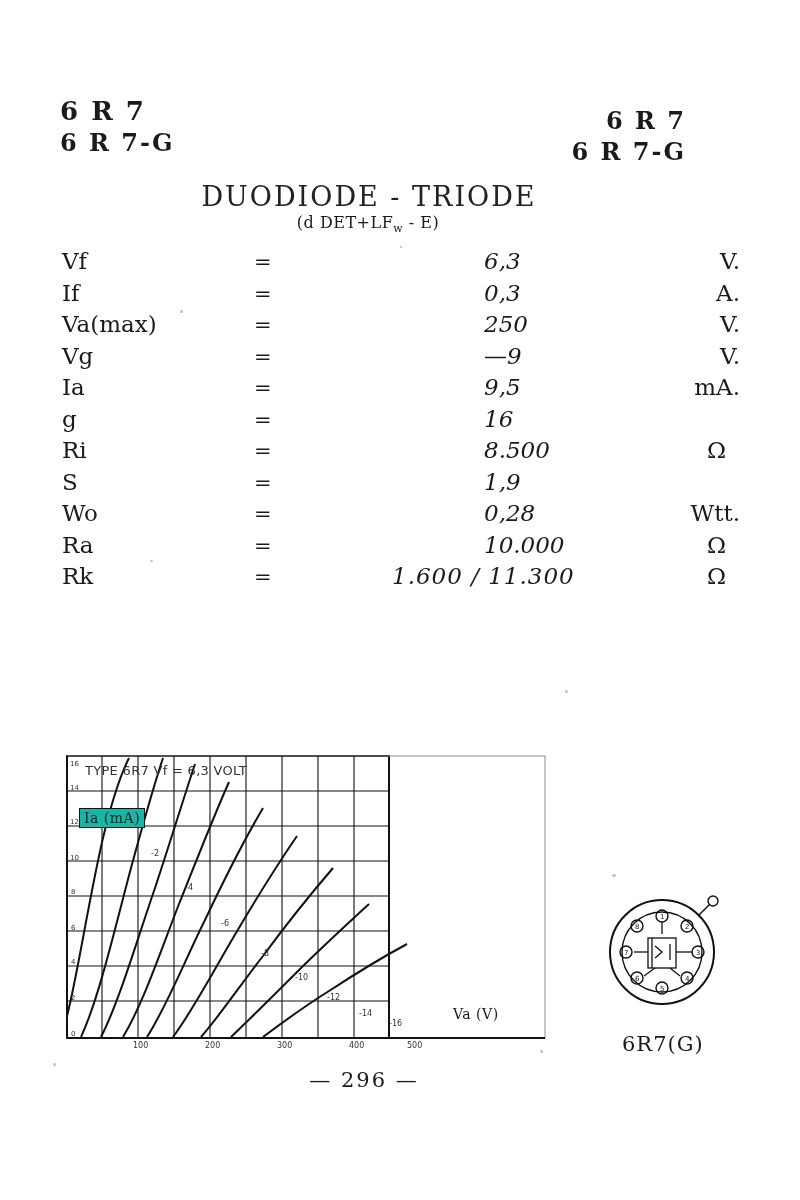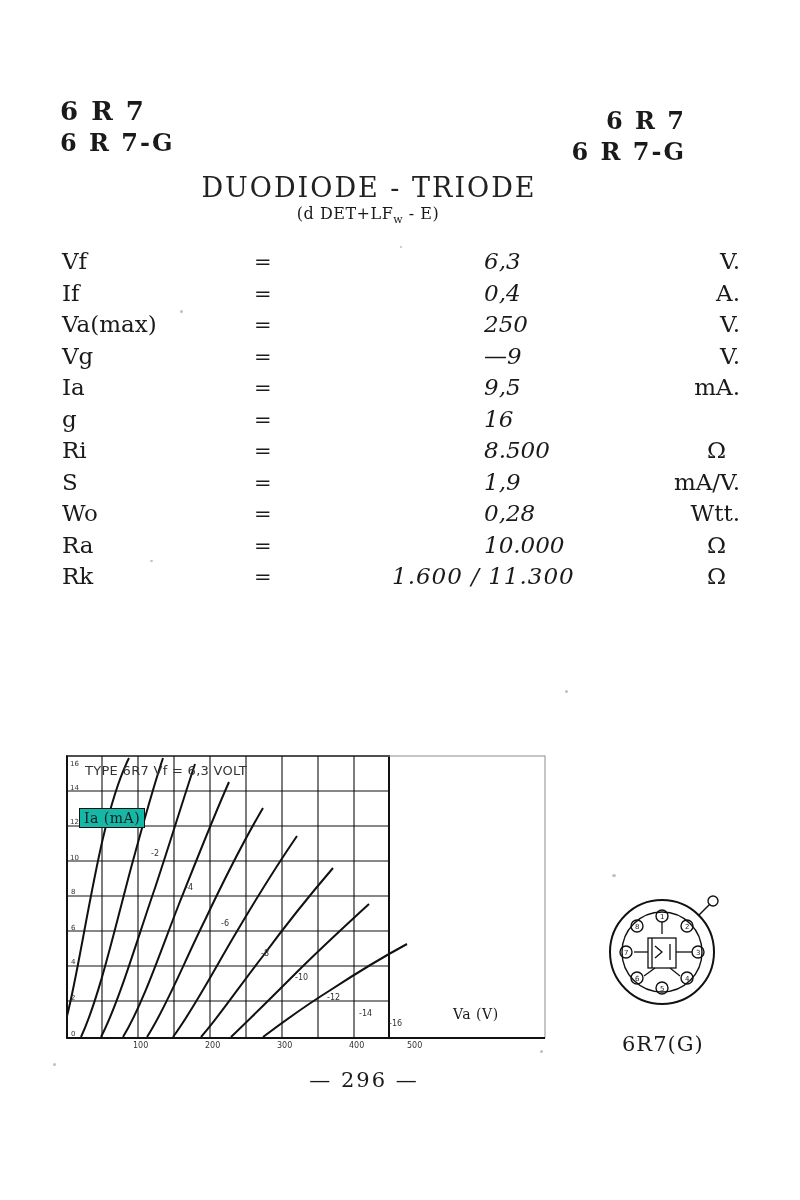--- a/index.html
+++ b/index.html
@@ -54,20 +54,21 @@
     top: 172px;
     text-align: center;
   }
   .title-main {
     font-family: "DejaVu Serif", serif;
     font-size: 27px;
     letter-spacing: 2px;
     color: #222;
     display: inline-block;
     margin-left: 10px;
+    margin-top: 9px;
   }
   .title-sub {
     font-family: "DejaVu Serif", serif;
     font-size: 16px;
     letter-spacing: 0.5px;
     margin-top: 1px;
     margin-left: 8px;
   }
   .title-sub sub {
     font-size: 11px;
@@ -225,21 +226,21 @@
     <div class="prow">
       <span class="p-label">Vf</span>
       <span class="p-eq">=</span>
       <span class="p-val">6,3</span>
       <span class="p-unit">V.</span>
     </div>
 
     <div class="prow">
       <span class="p-label">If</span>
       <span class="p-eq">=</span>
-      <span class="p-val">0,4</span>
+      <span class="p-val">0,3</span>
       <span class="p-unit">A.</span>
     </div>
 
     <div class="prow">
       <span class="p-label">Va(max)</span>
       <span class="p-eq">=</span>
       <span class="p-val">250</span>
       <span class="p-unit">V.</span>
     </div>
 
@@ -268,21 +269,20 @@
       <span class="p-label">Ri</span>
       <span class="p-eq">=</span>
       <span class="p-val">8.500</span>
       <span class="p-unit ohm">Ω</span>
     </div>
 
     <div class="prow">
       <span class="p-label">S</span>
       <span class="p-eq">=</span>
       <span class="p-val">1,9</span>
-      <span class="p-unit">mA/V.</span>
     </div>
 
     <div class="prow">
       <span class="p-label">Wo</span>
       <span class="p-eq">=</span>
       <span class="p-val">0,28</span>
       <span class="p-unit">Wtt.</span>
     </div>
 
     <div class="prow">

